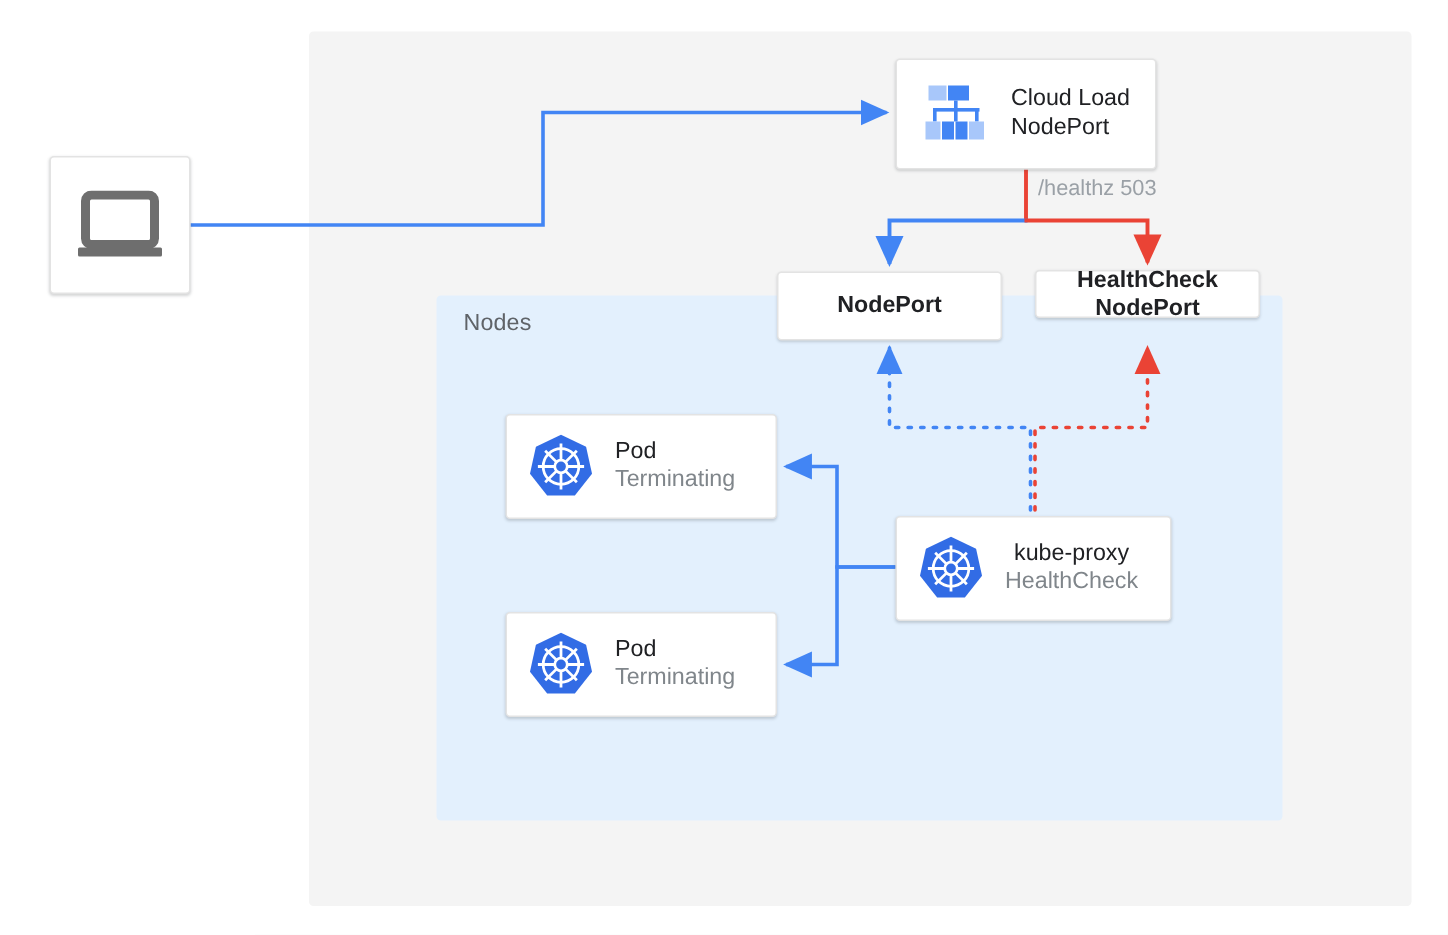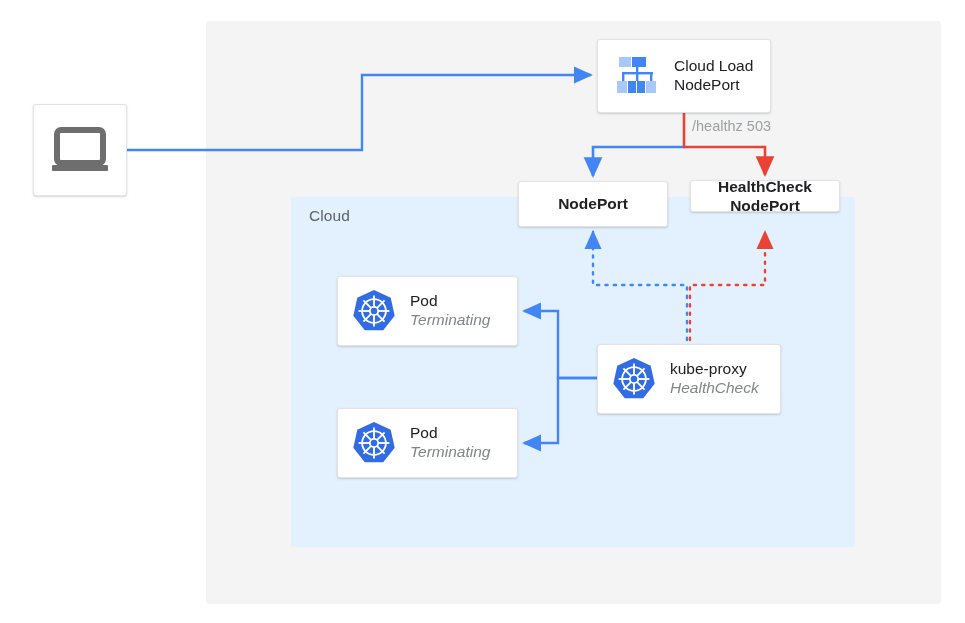--- a/index.html
+++ b/index.html
@@ -63,39 +63,38 @@
   }
   .card-title {
     font-size: 15.5px;
     color: #202124;
     white-space: nowrap;
   }
   .card-sub {
     font-size: 15.5px;
     color: #80868b;
     white-space: nowrap;
-    font-style: italic;
   }
   .card-strong {
     width: 100%;
     text-align: center;
     font-size: 15.5px;
     font-weight: bold;
     color: #202124;
     line-height: 1.25;
   }
 
   
   #client-card   { left: 33px;  top: 104px; width: 94px;  height: 92px; justify-content: center; }
   #clb-card      { left: 597px; top: 39px;  width: 174px; height: 74px; padding-left: 16px; }
   #nodeport-card { left: 518px; top: 181px; width: 150px; height: 46px; justify-content: center; }
   #hcnodeport-card { left: 690px; top: 180px; width: 150px; height: 32px; justify-content: flex-start; }
   #pod1-card     { left: 337px; top: 276px; width: 181px; height: 70px; padding-left: 14px; }
   #pod2-card     { left: 337px; top: 408px; width: 181px; height: 70px; padding-left: 14px; }
-  #kubeproxy-card{ left: 597px; top: 344px; width: 184px; height: 70px; padding-left: 14px; }
+  #kubeproxy-card{ left: 597px; top: 344px; width: 184px; height: 70px; padding-left: 14px; text-align: center; }
 
   
   .icon-laptop   { width: 60px; height: 46px; }
   .icon-clb      { width: 46px; height: 42px; margin-right: 14px; }
   .icon-k8s      { width: 44px; height: 44px; margin-right: 14px; flex: 0 0 auto; }
 
   
   #wires {
     position: absolute;
     left: 0;
@@ -116,21 +115,21 @@
     white-space: nowrap;
   }
 </style>
 </head>
 <body>
 
 <div id="canvas">
 
   <div class="region-outer"></div>
   <div class="region-nodes"></div>
-  <div class="region-nodes-label">Cloud</div>
+  <div class="region-nodes-label">Nodes</div>
 
   <svg id="wires" viewBox="0 0 965 623" xmlns="http://www.w3.org/2000/svg">
     <defs>
       <marker id="arrow-blue" markerWidth="9" markerHeight="9" refX="7.2" refY="4.5" orient="auto" markerUnits="strokeWidth">
         <path d="M0,0.9 L8,4.5 L0,8.1 z" fill="#4285F4"></path>
       </marker>
       <marker id="arrow-red" markerWidth="9" markerHeight="9" refX="7.2" refY="4.5" orient="auto" markerUnits="strokeWidth">
         <path d="M0,0.9 L8,4.5 L0,8.1 z" fill="#EA4335"></path>
       </marker>
     </defs>

